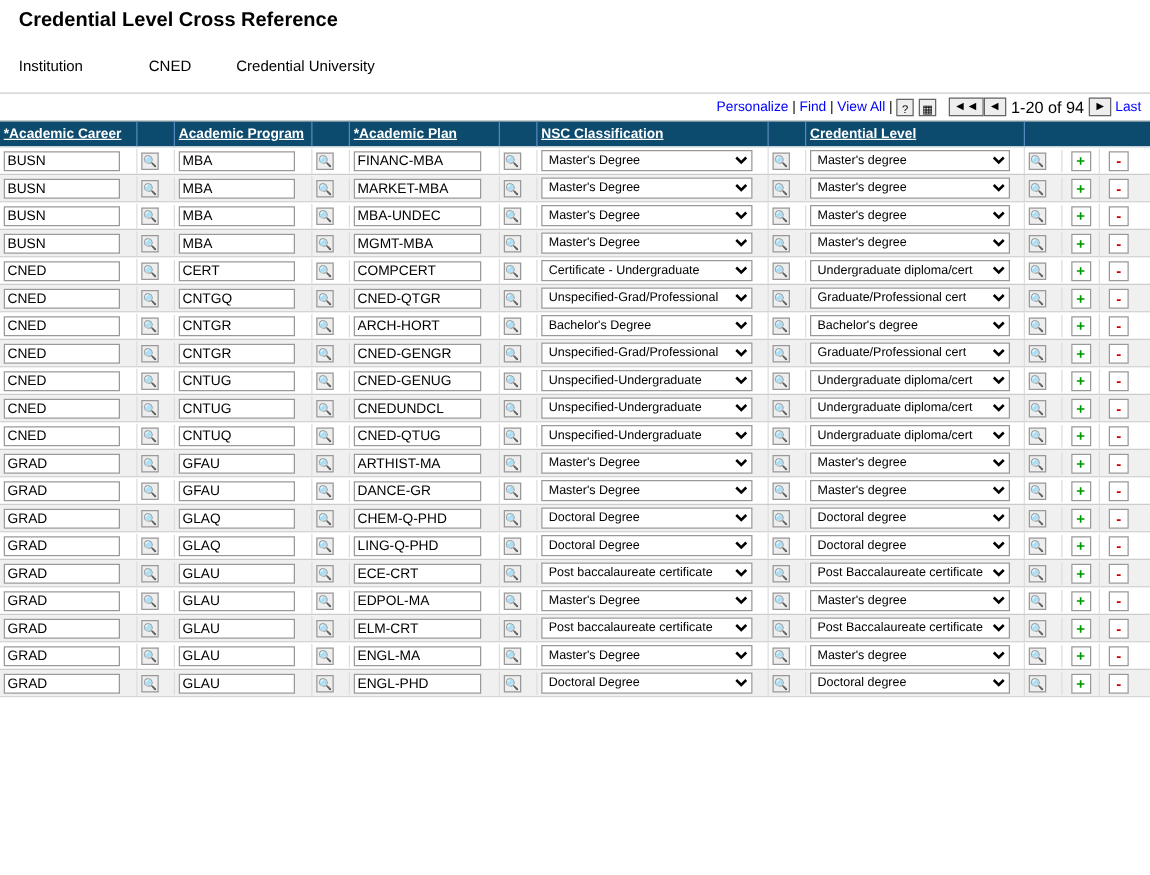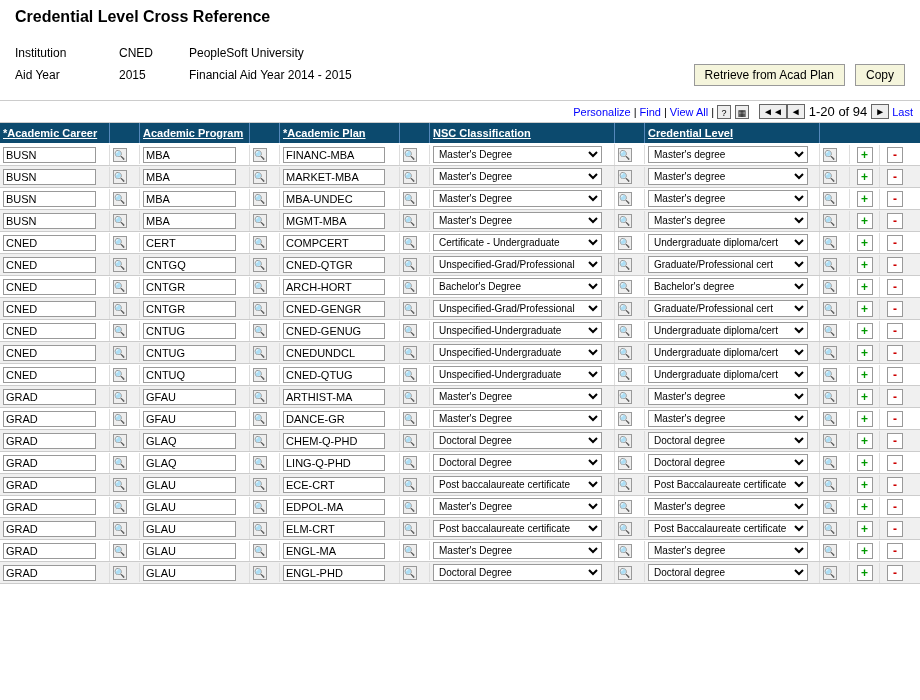--- a/index.html
+++ b/index.html
@@ -134,29 +134,21 @@
 <body>
 
 <div class="page-header">
   <div class="page-title">Credential Level Cross Reference</div>
 </div>
 
 <div class="meta-section">
   <div class="meta-row">
     <span class="meta-label">Institution</span>
     <span class="meta-value-code">CNED</span>
-    <span class="meta-value-desc">PeopleSoft University</span>
-  </div>
-  <div class="meta-row">
-    <span class="meta-label">Aid Year</span>
-    <span class="meta-value-code">2015</span>
-    <span class="meta-value-desc">Financial Aid Year 2014 - 2015</span>
-    <span style="flex:1"></span>
-    <button class="btn-action">Retrieve from Acad Plan</button>
-    <button class="btn-action">Copy</button>
+    <span class="meta-value-desc">Credential University</span>
   </div>
 </div>
 
 <div class="toolbar-row">
   <a href="#">Personalize</a>
   <span class="sep">|</span>
   <a href="#">Find</a>
   <span class="sep">|</span>
   <a href="#">View All</a>
   <span class="sep">|</span>

